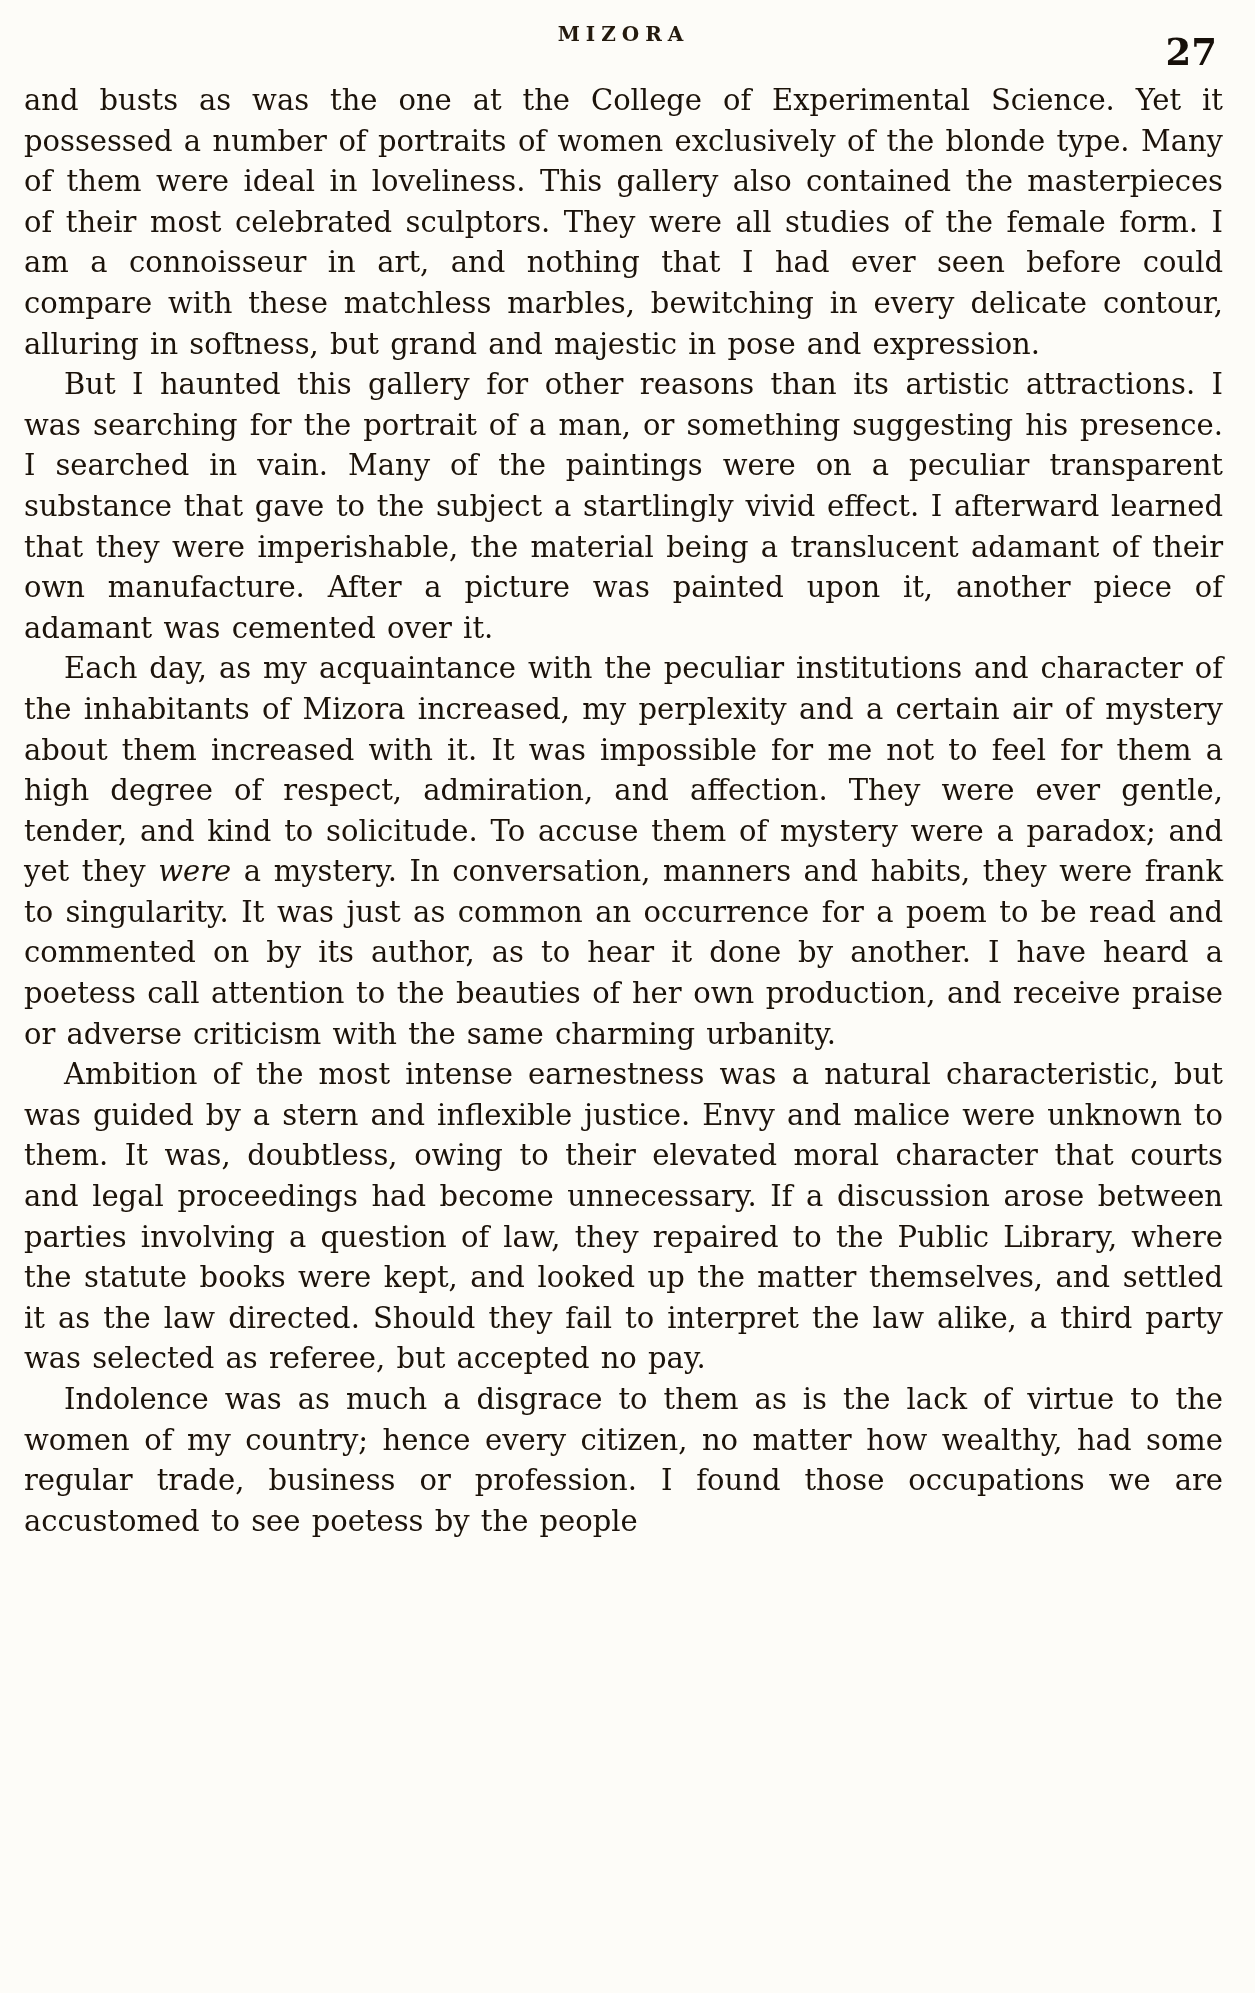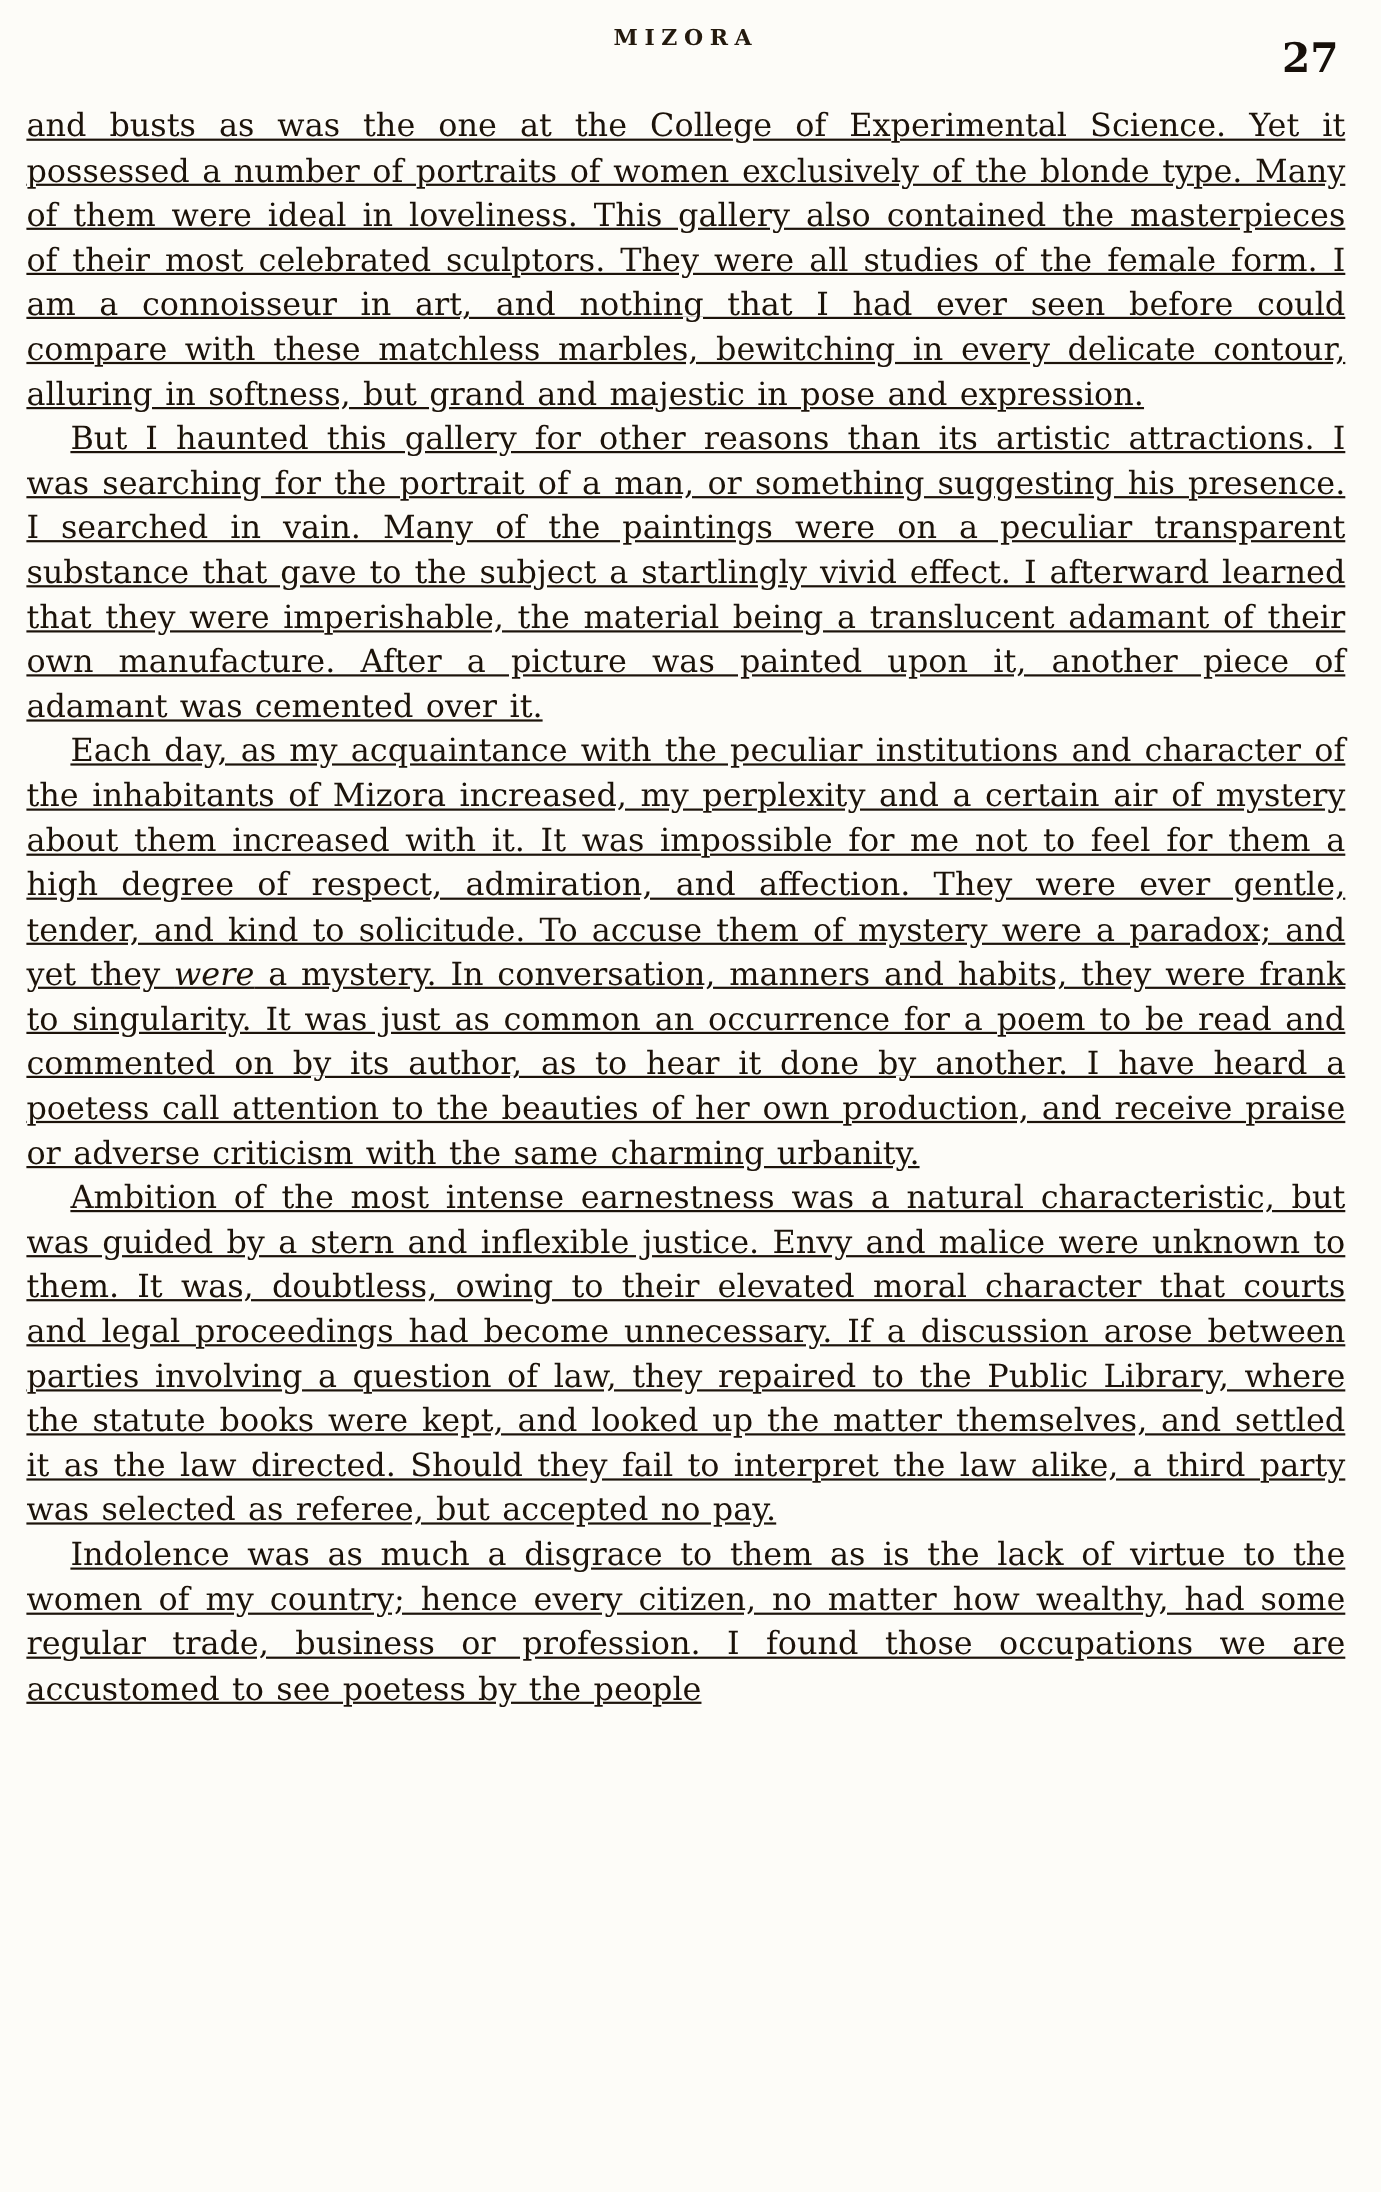--- a/index.html
+++ b/index.html
@@ -16,21 +16,21 @@
   }
   .page {
     box-sizing: border-box;
     width: 1255px;
     height: 1993px;
     padding: 14px 32px 0 24px;
   }
   .running-header {
     position: relative;
     height: 52px;
-    margin-bottom: 28px;
+    margin-bottom: 14px;
   }
   .running-title {
     position: absolute;
     left: 0;
     right: 0;
     top: 8px;
     text-align: center;
     font-size: 20px;
     font-weight: bold;
     letter-spacing: 6px;
@@ -45,21 +45,20 @@
     color: #17100a;
   }
   .page-body {
     font-size: 29px;
     line-height: 40.6px;
     text-align: justify;
     word-spacing: 2px;
   }
   .para {
     margin: 0;
-    text-decoration: underline;
   }
   .para.indent {
     text-indent: 40px;
   }
   .para i {
     font-style: italic;
   }
 </style>
 </head>
 <body>

